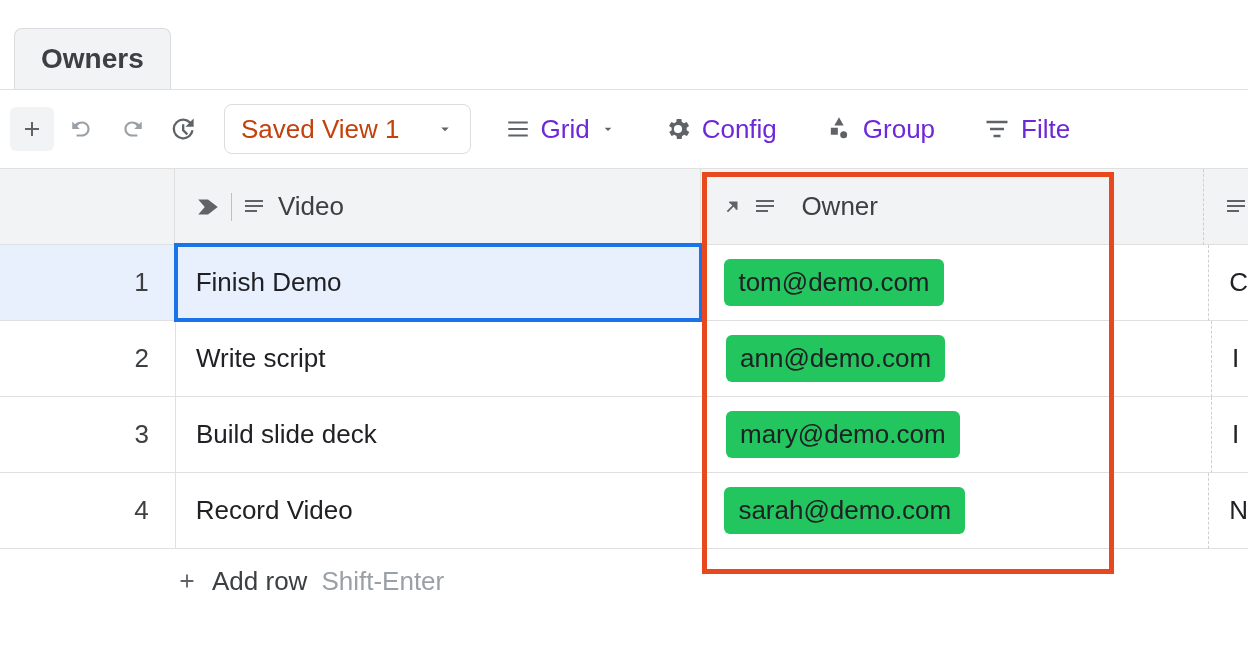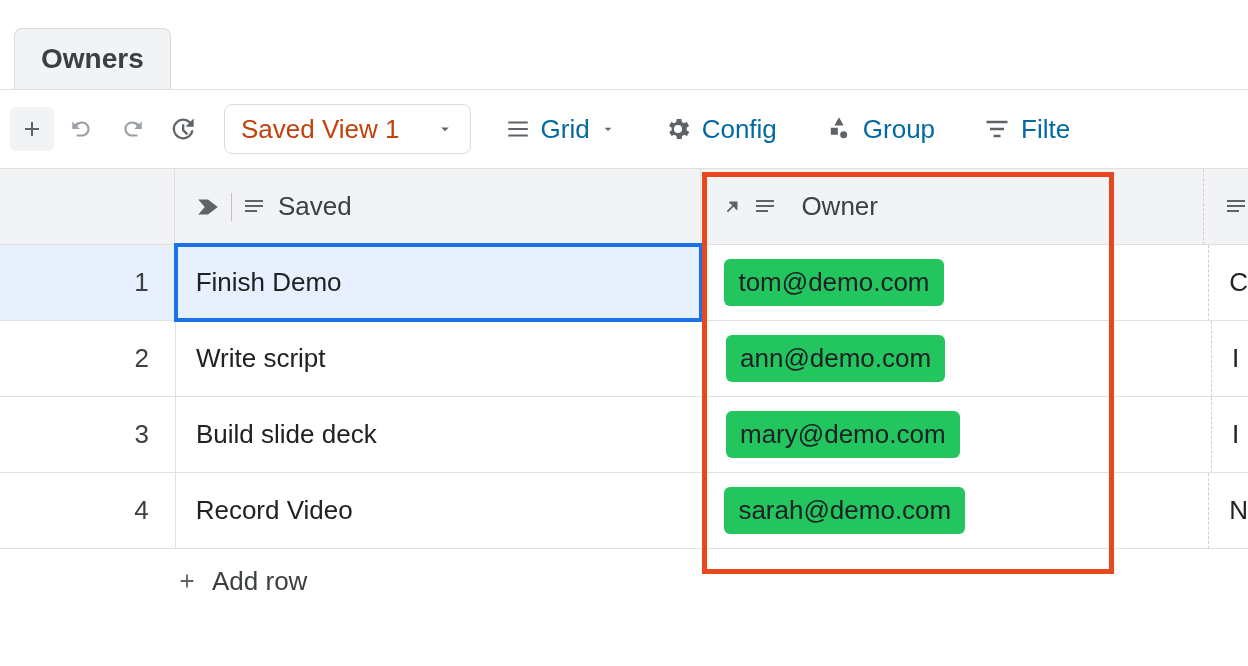--- a/index.html
+++ b/index.html
@@ -92,21 +92,21 @@
     gap: 36px;
     margin-left: 14px;
     cursor: pointer;
     height: 50px;
   }
   .tb-btn {
     display: inline-flex;
     align-items: center;
     gap: 10px;
     font-size: 26px;
-    color: #0369a1;
+    color: #6d28d9;
     padding: 8px 14px;
     border-radius: 6px;
     cursor: pointer;
     margin-left: 14px;
   }
   .tb-btn svg { display: block; }
 
   
   .grid {
     display: flex;
@@ -282,21 +282,21 @@
       <div class="task-col">
         <span class="head-icons">
           <svg width="26" height="26" viewBox="0 0 24 24">
               <path fill="#5f6368" d="M3 5l9 0 9 7-9 7H3l6-7-6-7z"></path>
             </svg>
           <span style="width:1px;height:28px;background:#c0c0c0;display:inline-block;"></span>
           <svg width="24" height="24" viewBox="0 0 24 24">
               <path fill="#5f6368" d="M3 5h18v2H3zm0 5h18v2H3zm0 5h12v2H3z"></path>
             </svg>
         </span>
-        <span>Saved</span>
+        <span>Video</span>
       </div>
       <div class="owner-col">
         <span class="head-icons">
           <svg width="22" height="22" viewBox="0 0 24 24">
               <path fill="#5f6368" d="M7 17L17 7M9 7h8v8" stroke="#5f6368" stroke-width="2"></path>
             </svg>
           <svg width="24" height="24" viewBox="0 0 24 24">
               <path fill="#5f6368" d="M3 5h18v2H3zm0 5h18v2H3zm0 5h12v2H3z"></path>
             </svg>
         </span>
@@ -348,19 +348,20 @@
         <span class="pill">sarah@demo.com</span>
       </div>
       <div class="extra-col">N</div>
     </div>
 
     <div class="addrow-row">
       <svg width="22" height="22" viewBox="0 0 24 24">
           <path fill="#5f6368" d="M11 5h2v6h6v2h-6v6h-2v-6H5v-2h6z"></path>
         </svg>
       <span>Add row</span>
+      <span class="hint">Shift-Enter</span>
     </div>
 
   </div>
 
   <div class="owner-hl" style="left:702px; top:172px; width:412px; height:402px;"></div>
 
 </div>
 
 </body></html>

